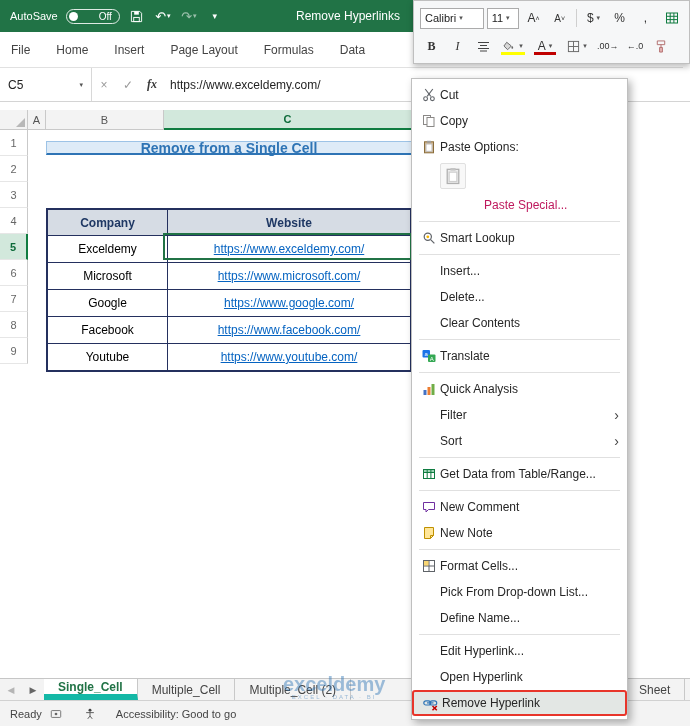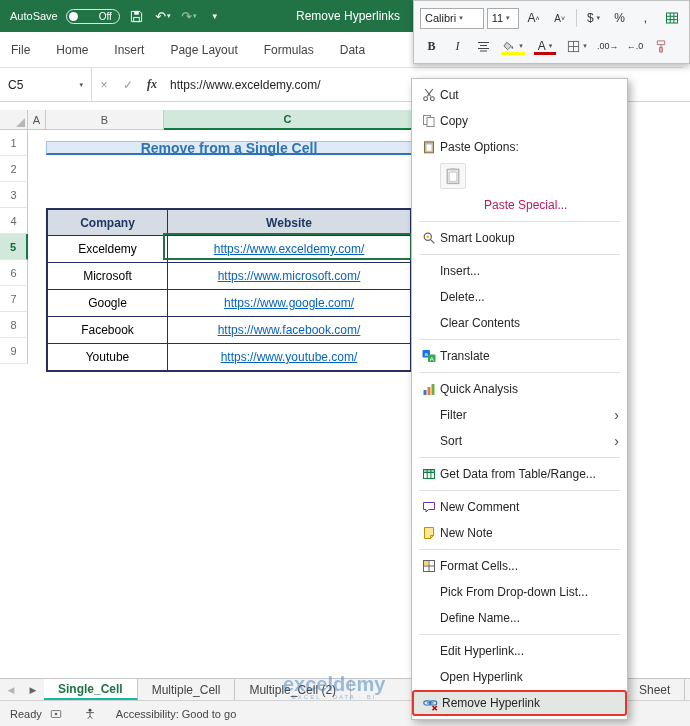--- a/index.html
+++ b/index.html
@@ -87,21 +87,21 @@
   .paste-btn{width:26px;height:26px;border:1px solid #e0e0e0;background:#f8f8f8;border-radius:2px;
     display:flex;align-items:center;justify-content:center;cursor:pointer;padding:0;}
   .mi.highlight{background:#e3e7e4;border:2px solid #e8352a;border-radius:3px;height:26px;}
 
   
   .tabstrip{position:absolute;left:0;top:678px;width:690px;height:22px;background:#f3f3f3;
     border-top:1px solid #c6c6c6;display:flex;align-items:stretch;font-size:12px;z-index:2;box-sizing:border-box;}
   .nav-ar{width:22px;display:flex;align-items:center;justify-content:center;font-size:9px;color:#666;cursor:pointer;}
   .nav-ar.dim{color:#b5b5b5;}
   .stab{display:flex;align-items:center;padding:0 14px;color:#444;border-right:1px solid #c8c8c8;cursor:pointer;white-space:nowrap;}
-  .stab.active{background:#fff;color:#217346;font-weight:bold;border-bottom:2px solid #14b8a6;box-sizing:border-box;}
+  .stab.active{background:#fff;color:#217346;font-weight:bold;border-bottom:6px solid #14b8a6;box-sizing:border-box;}
   .stab.ghost{position:absolute;left:624px;top:0;height:22px;border-left:1px solid #c8c8c8;}
 
   
   .statusbar{position:absolute;left:0;top:700px;width:690px;height:26px;background:#f3f3f3;
     border-top:1px solid #d1d1d1;display:flex;align-items:center;font-size:11px;color:#444;gap:8px;
     padding-left:10px;box-sizing:border-box;z-index:2;}
   .sb-ic{display:flex;align-items:center;justify-content:center;cursor:pointer;}
   .sb-group{display:flex;align-items:center;gap:20px;margin-left:14px;cursor:pointer;}
 
   

